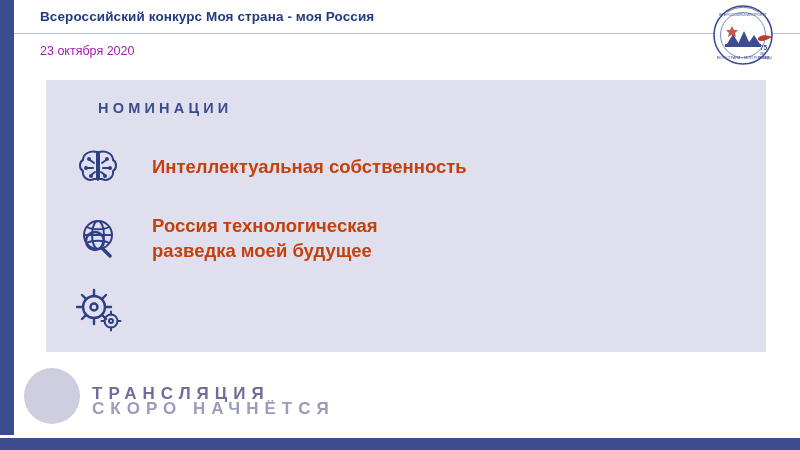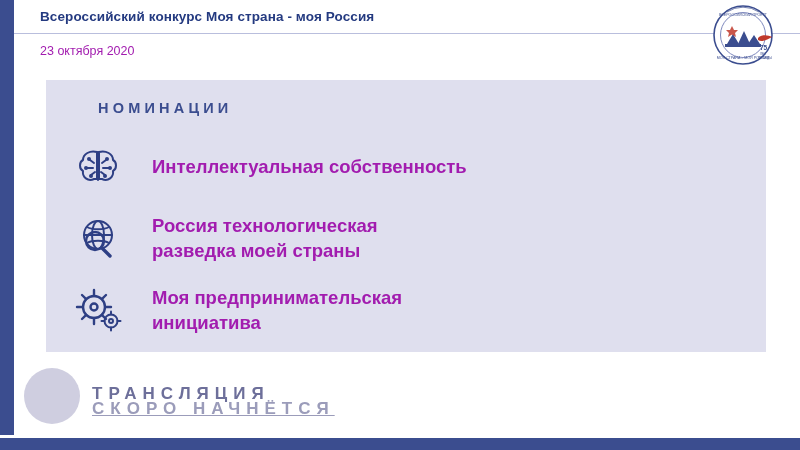--- a/index.html
+++ b/index.html
@@ -107,21 +107,21 @@
     width: 62px;
     min-width: 62px;
     height: 62px;
     display: flex;
     align-items: center;
     justify-content: center;
   }
   .nom-text {
     font-size: 18.5px;
     font-weight: bold;
-    color: #a21caf;
+    color: #c2410c;
     line-height: 1.33;
     margin-left: 22px;
   }
   
   .footer-circle {
     position: absolute;
     left: 24px;
     top: 368px;
     width: 56px;
     height: 56px;
@@ -139,21 +139,20 @@
     margin-top: 12px;
   }
   .footer-line2 {
     position: absolute;
     left: 92px;
     top: 399px;
     font-size: 17px;
     font-weight: bold;
     color: #9b9cba;
     letter-spacing: 6px;
-    text-decoration: underline;
   }
   
   .bottom-strip {
     position: absolute;
     left: 0;
     bottom: 0;
     width: 800px;
     height: 12px;
     background: #3b4d8f;
   }
@@ -237,21 +236,21 @@
               <line x1="10" y1="20" x2="38" y2="20"></line>
               <path d="M13 12 C18 15 30 15 35 12"></path>
               <path d="M13 28 C18 25 30 25 35 28"></path>
               <circle cx="21" cy="26" r="9" fill="#ffffff" fill-opacity="0.0" stroke="#2e3f84" stroke-width="2.4"></circle>
               <line x1="28" y1="33" x2="36" y2="41" stroke-width="3.4"></line>
             </g>
           </svg>
         </div>
         <div class="nom-text">
           <div>Россия технологическая</div>
-          <div>разведка моей страны</div>
+          <div>разведка моей будущее</div>
         </div>
       </div>
 
       <div class="nom-item">
         <div class="nom-icon">
           <svg width="52" height="48" viewBox="0 0 52 48" xmlns="http://www.w3.org/2000/svg">
             <g fill="none" stroke="#2e3f84" stroke-width="2.4" stroke-linecap="round">
               <circle cx="21" cy="20" r="11"></circle>
               <circle cx="21" cy="20" r="3.5"></circle>
               <line x1="21" y1="9" x2="21" y2="3"></line>
@@ -266,24 +265,20 @@
             <g fill="none" stroke="#2e3f84" stroke-width="2" stroke-linecap="round">
               <circle cx="38" cy="34" r="6.5"></circle>
               <circle cx="38" cy="34" r="2"></circle>
               <line x1="38" y1="27.5" x2="38" y2="24.5"></line>
               <line x1="38" y1="40.5" x2="38" y2="43.5"></line>
               <line x1="31.5" y1="34" x2="28.5" y2="34"></line>
               <line x1="44.5" y1="34" x2="47.5" y2="34"></line>
             </g>
           </svg>
         </div>
-        <div class="nom-text">
-          <div>Моя предпринимательская</div>
-          <div>инициатива</div>
-        </div>
       </div>
 
     </div>
   </div>
 
   <div class="footer-circle"></div>
   <div class="footer-line1">ТРАНСЛЯЦИЯ</div>
   <div class="footer-line2">СКОРО НАЧНЁТСЯ</div>
 
   <div class="bottom-strip-light"></div>

